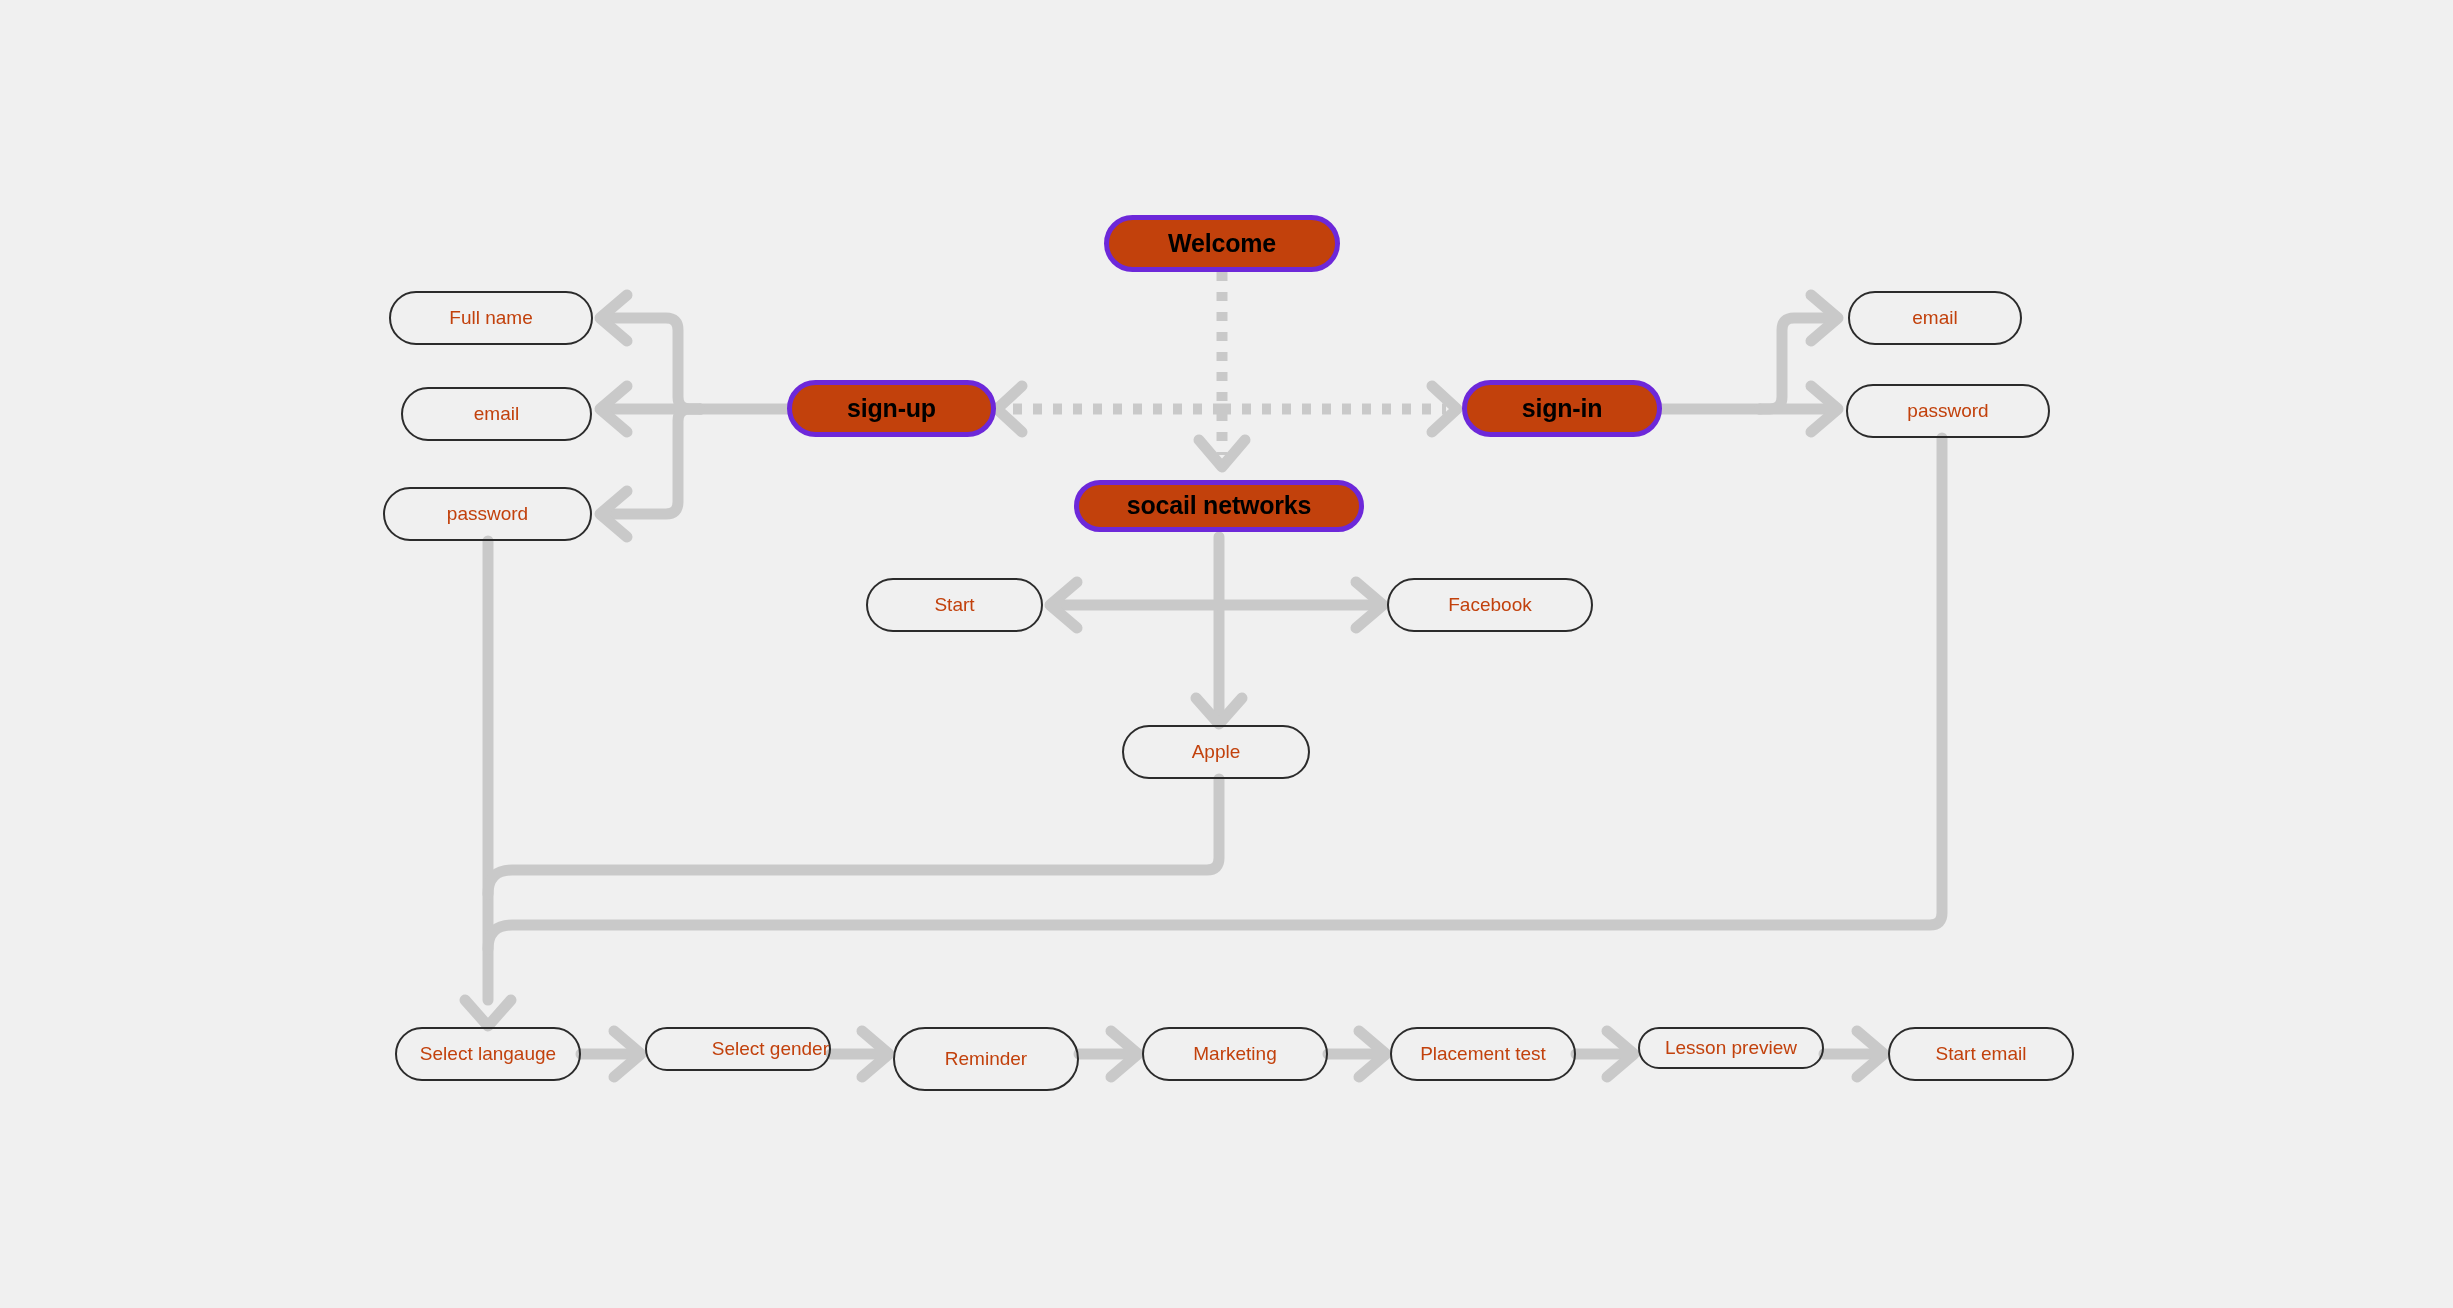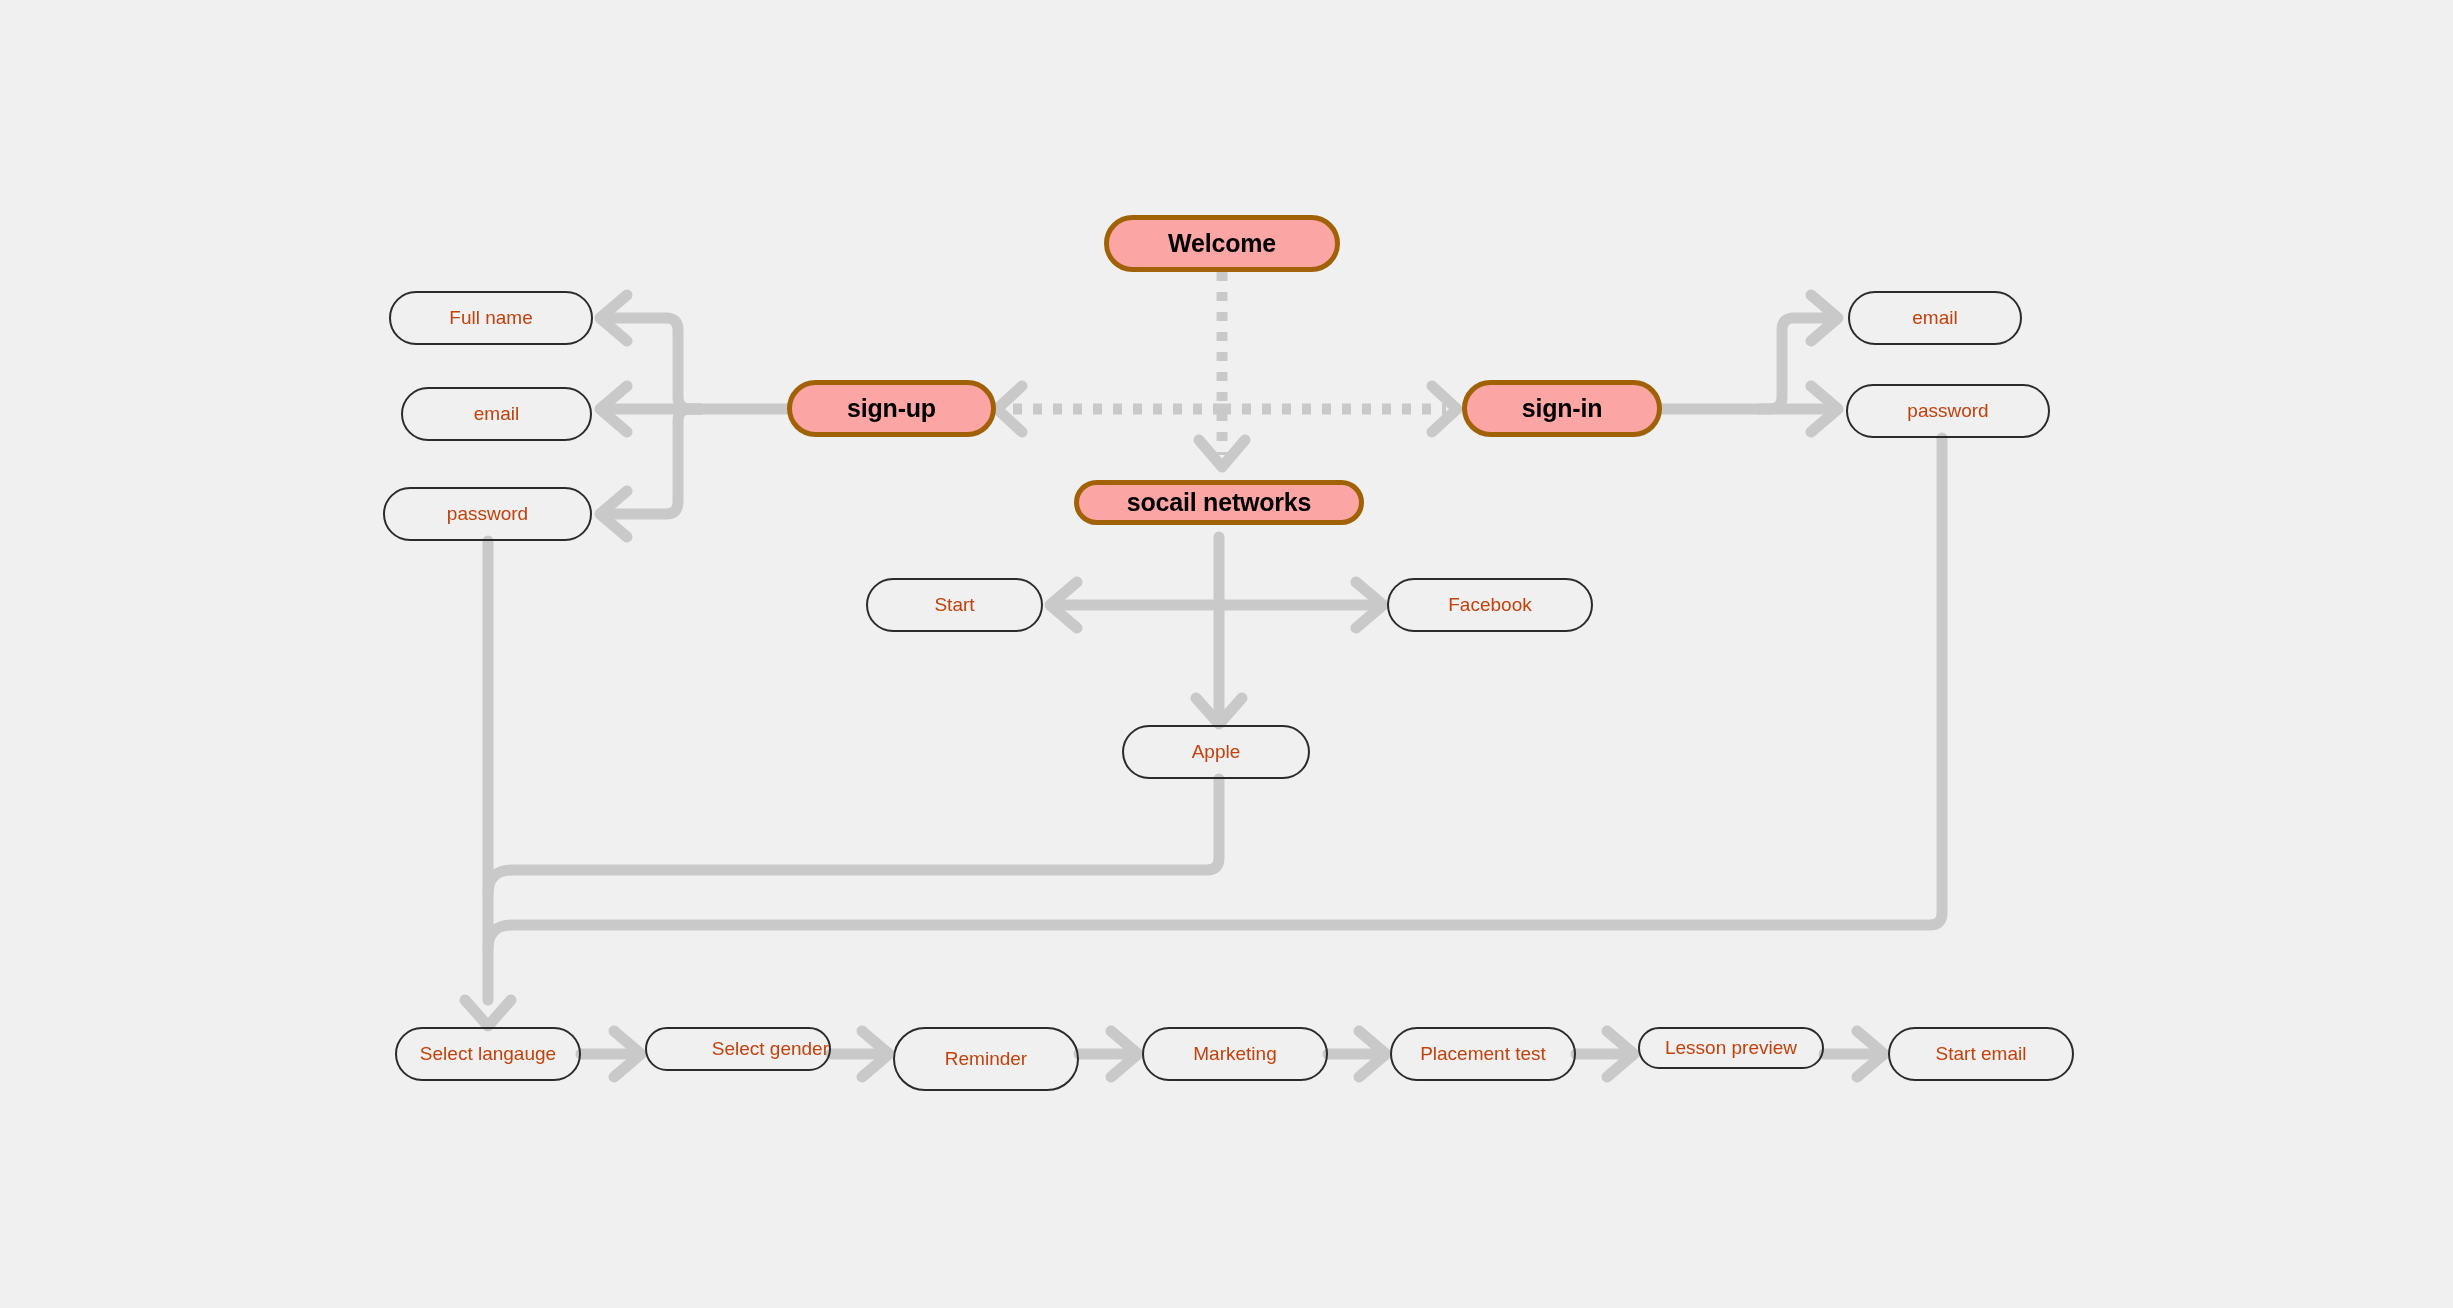--- a/index.html
+++ b/index.html
@@ -33,22 +33,22 @@
     box-sizing: border-box;
     display: flex;
     align-items: center;
     justify-content: center;
     border-radius: 999px;
     text-align: center;
     line-height: 1.1;
     white-space: nowrap;
   }
   .node.primary {
-    background: #fca5a5;
-    border: 5px solid #a16207;
+    background: #c2410c;
+    border: 5px solid #6d28d9;
     color: #000000;
     font-weight: bold;
     font-size: 25px;
     letter-spacing: -0.2px;
   }
   .node.secondary {
     background: transparent;
     border: 2.5px solid #2b2b2b;
     color: #c2410c;
     font-weight: normal;
@@ -134,21 +134,21 @@
   </div>
 
   <div class="node primary" style="left:787px; top:380px; width:209px; height:57px;">
     <span class="node-label">sign-up</span>
   </div>
 
   <div class="node primary" style="left:1462px; top:380px; width:200px; height:57px;">
     <span class="node-label">sign-in</span>
   </div>
 
-  <div class="node primary" style="left:1074px; top:480px; width:290px; height:45px;">
+  <div class="node primary" style="left:1074px; top:480px; width:290px; height:52px;">
     <span class="node-label">socail networks</span>
   </div>
 
   <div class="node secondary" style="left:389px; top:291px; width:204px; height:54px;">
     <span class="node-label">Full name</span>
   </div>
 
   <div class="node secondary" style="left:401px; top:387px; width:191px; height:54px;">
     <span class="node-label">email</span>
   </div>

